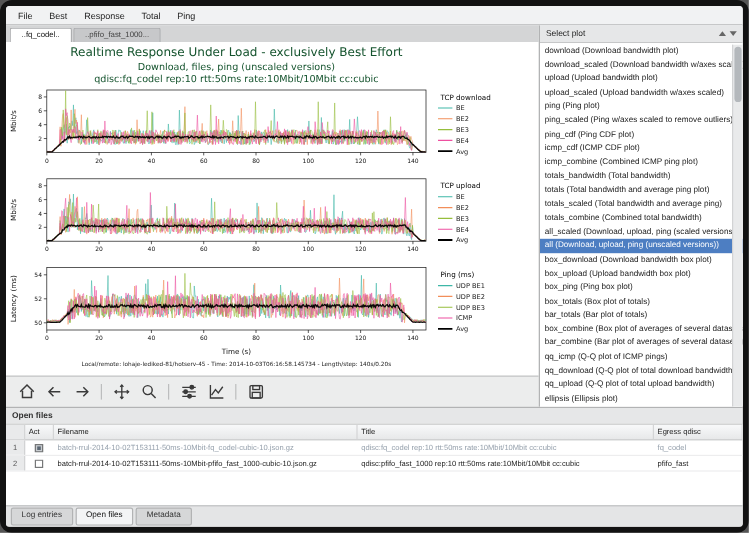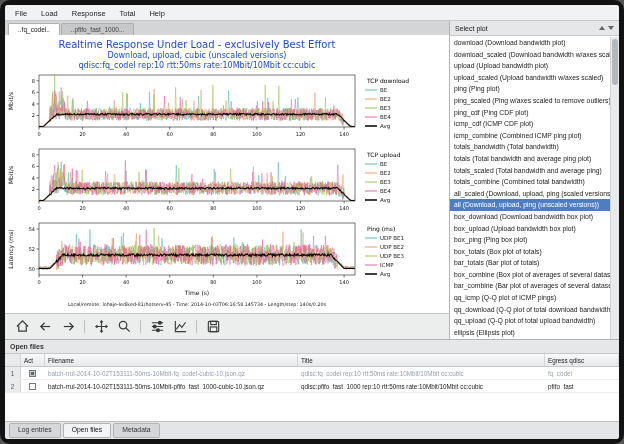--- a/index.html
+++ b/index.html
@@ -14,21 +14,21 @@
 
   
   .main{flex:0 0 318px;display:flex;overflow:hidden}
   .left{width:444px;flex:0 0 444px;display:flex;flex-direction:column;overflow:hidden}
   .doc-tabs{height:14px;flex:0 0 14px;display:flex;align-items:flex-end;background:#d4d5d6;padding-left:3px;gap:1px}
   .doc-tab{font-size:6.5px;line-height:1;padding:3px 9px 2px;background:#c7c8ca;border:1px solid #adaeb0;border-bottom:none;border-radius:2px 2px 0 0;color:#444;white-space:nowrap}
   .doc-tab.active{background:#ffffff;color:#111}
 
   
   .plot-wrap{height:278px;flex:0 0 278px;background:#fff;overflow:hidden;display:flex;flex-direction:column}
-  .plot-titles{margin-top:3px;width:384px;text-align:center;font-family:"DejaVu Sans",sans-serif;color:#1d4ed8}
+  .plot-titles{margin-top:3px;width:384px;text-align:center;font-family:"DejaVu Sans",sans-serif;color:#14532d}
   .pt1{font-size:10px;line-height:13px}
   .pt2{font-size:8px;line-height:10px}
   .pt3{font-size:8px;line-height:10px}
   .chart-svg{display:block}
   .plot-caption{width:384px;text-align:center;font-family:"DejaVu Sans",sans-serif;font-size:4.8px;color:#222;line-height:8px}
 
   
   .mpl-toolbar{height:26px;flex:0 0 26px;background:#eceded;border-top:1px solid #c4c5c6;display:flex;align-items:center;gap:3px;padding:0 7px}
   .tool-btn{width:20px;height:20px;display:flex;align-items:center;justify-content:center;border-radius:3px}
   .tool-sep{width:1px;height:13px;background:#bcbdbe;margin:0 3px}
@@ -68,37 +68,37 @@
   .btab.active{background:#f3f4f5;color:#111}
 </style>
 </head>
 <body>
 
 <div class="frame">
   <div class="app">
 
     <div class="menubar">
         <div class="menu-item">File</div>
-        <div class="menu-item">Load</div>
+        <div class="menu-item">Best</div>
         <div class="menu-item">Response</div>
         <div class="menu-item">Total</div>
-        <div class="menu-item">Help</div>
+        <div class="menu-item">Ping</div>
       </div>
 
     <div class="main">
       <div class="left">
         <div class="doc-tabs">
             <div class="doc-tab active">..fq_codel..</div>
             <div class="doc-tab">..pfifo_fast_1000...</div>
           </div>
 
         <div class="plot-wrap">
           <div class="plot-titles">
             <div class="pt1">Realtime Response Under Load - exclusively Best Effort</div>
-            <div class="pt2">Download, upload, cubic (unscaled versions)</div>
+            <div class="pt2">Download, files, ping (unscaled versions)</div>
             <div class="pt3">qdisc:fq_codel rep:10 rtt:50ms rate:10Mbit/10Mbit cc:cubic</div>
           </div>
           <svg class="chart-svg" width="442" height="74">
               <rect x="34" y="4" width="316" height="52" fill="#ffffff" stroke="#1a1a1a" stroke-width="0.6"></rect>
               <line x1="34" y1="56" x2="34" y2="58.5" stroke="#1a1a1a" stroke-width="0.6"></line>
               <text x="34" y="64.5" font-size="5" text-anchor="middle" fill="#111" font-family="DejaVu Sans, sans-serif">0</text>
               <line x1="77.58620689655172" y1="56" x2="77.58620689655172" y2="58.5" stroke="#1a1a1a" stroke-width="0.6"></line>
               <text x="77.58620689655172" y="64.5" font-size="5" text-anchor="middle" fill="#111" font-family="DejaVu Sans, sans-serif">20</text>
               <line x1="121.17241379310344" y1="56" x2="121.17241379310344" y2="58.5" stroke="#1a1a1a" stroke-width="0.6"></line>
               <text x="121.17241379310344" y="64.5" font-size="5" text-anchor="middle" fill="#111" font-family="DejaVu Sans, sans-serif">40</text>

